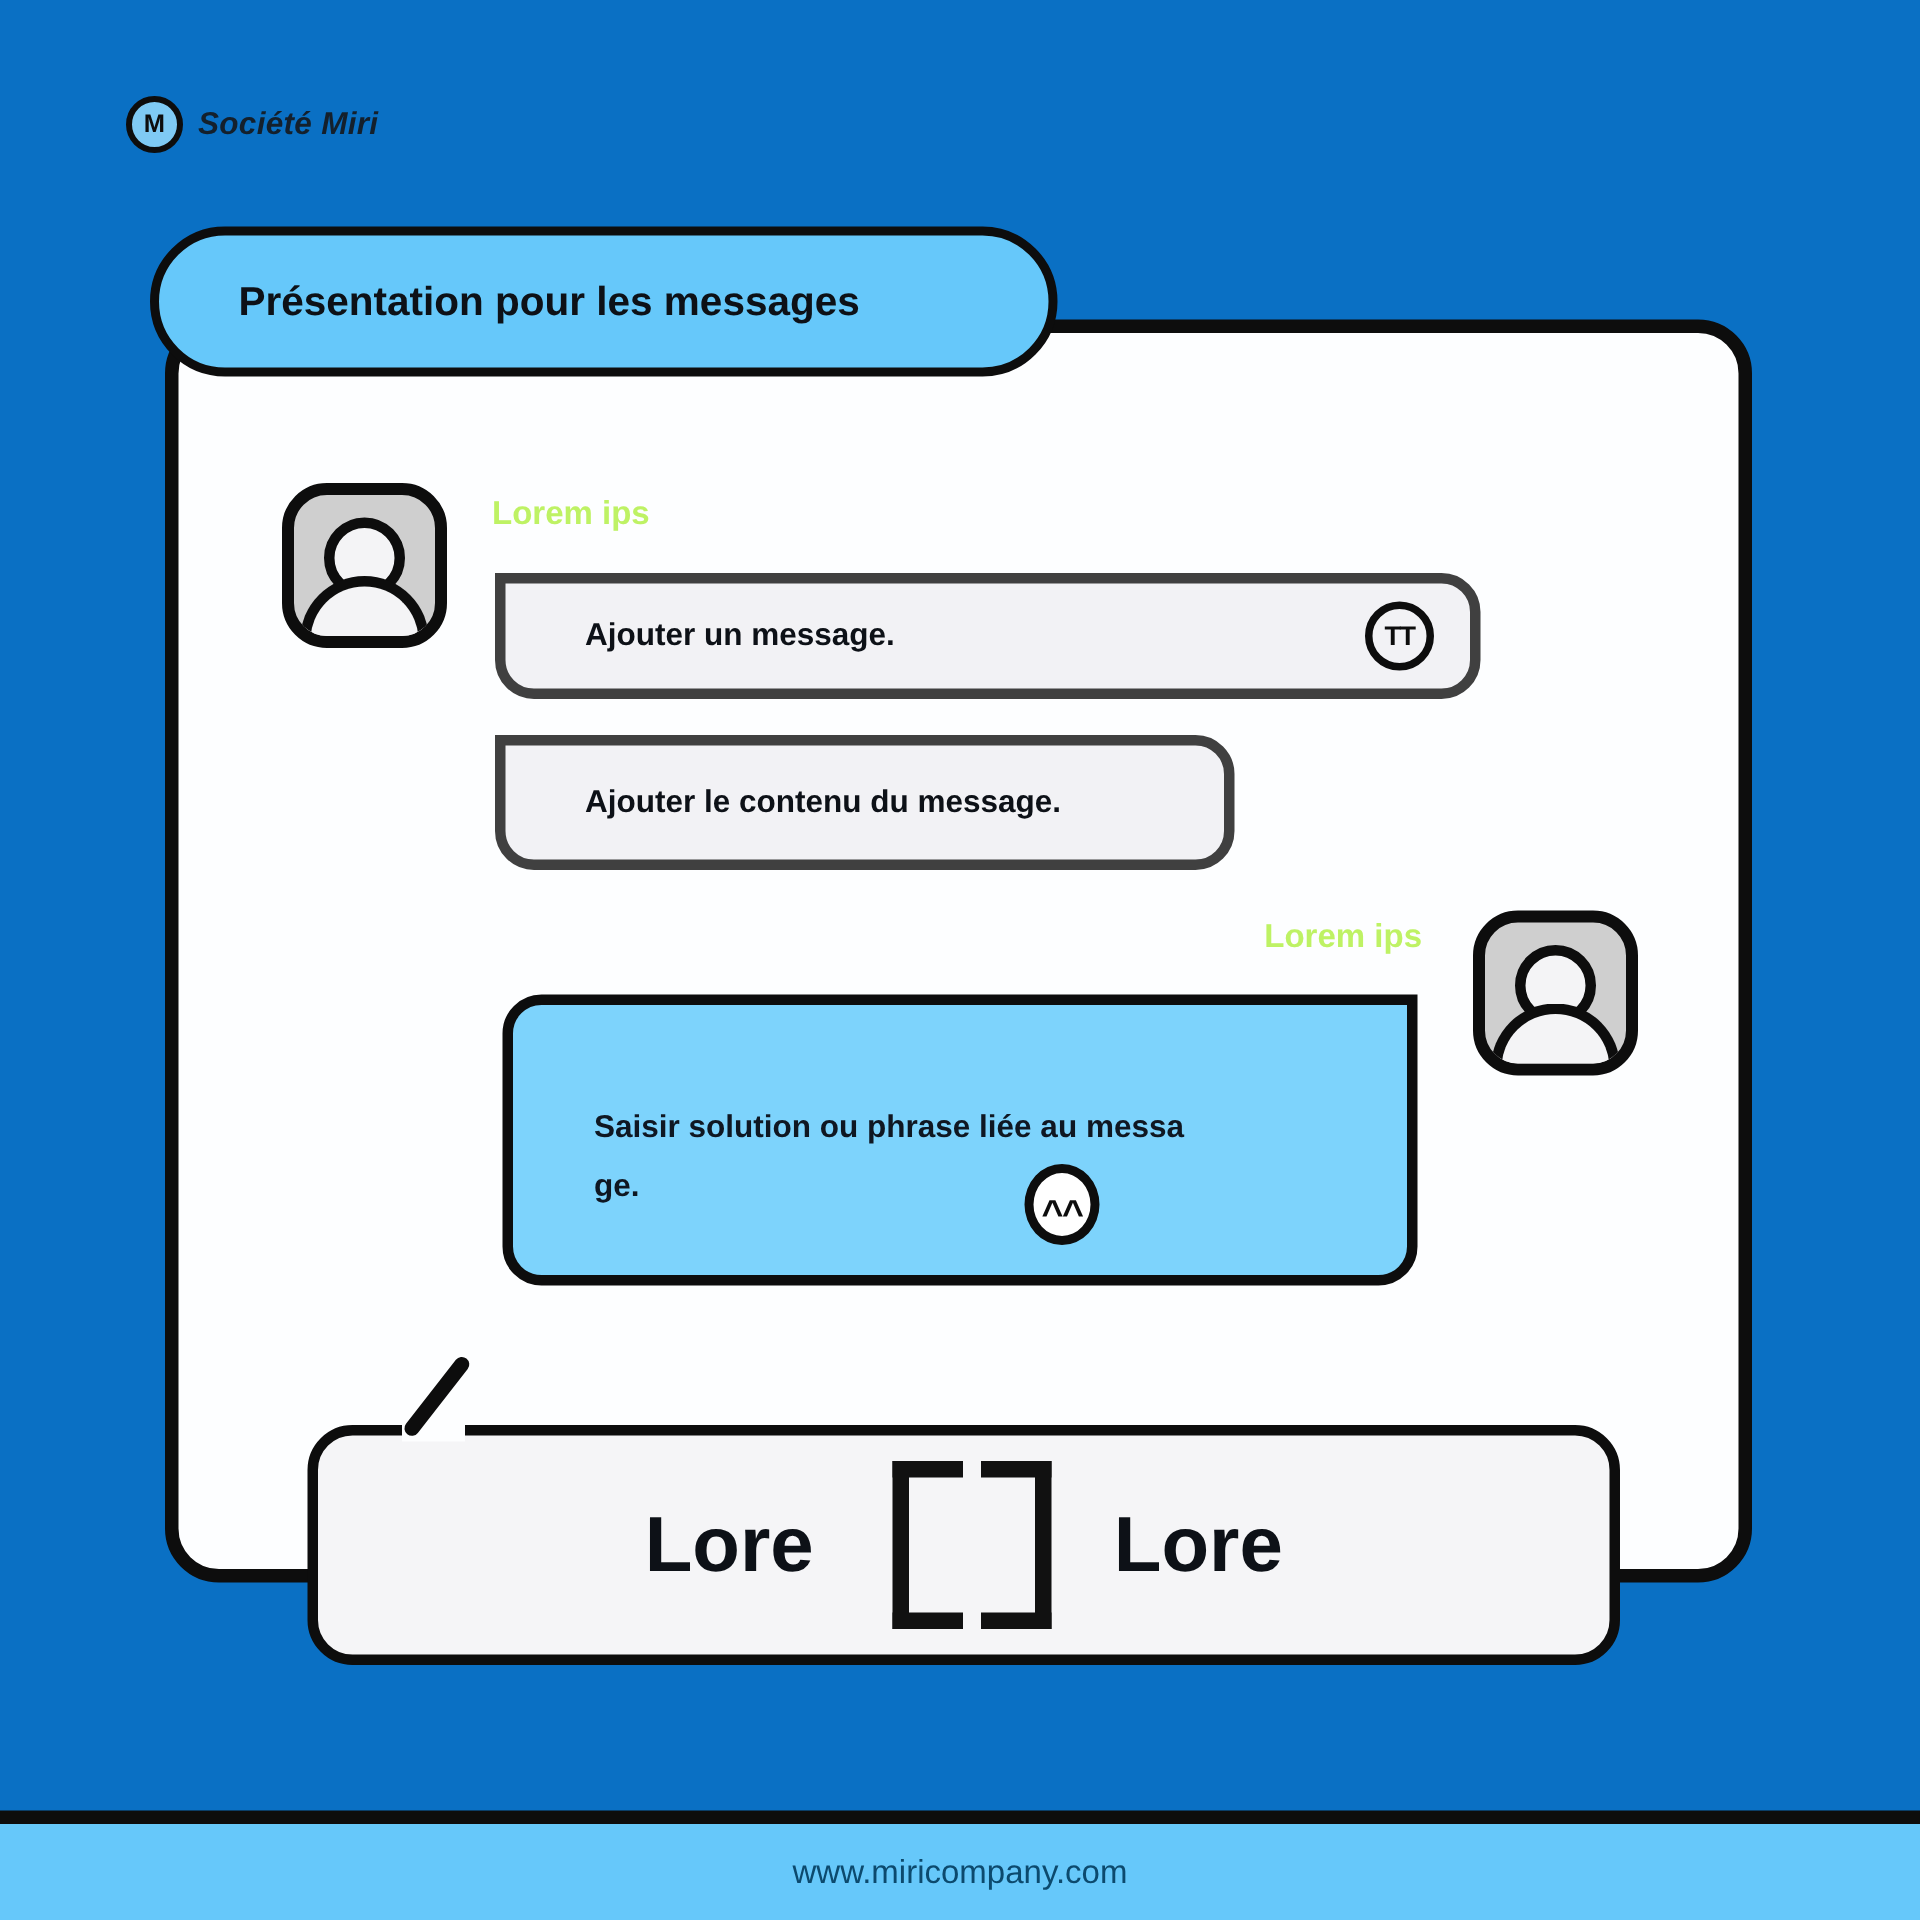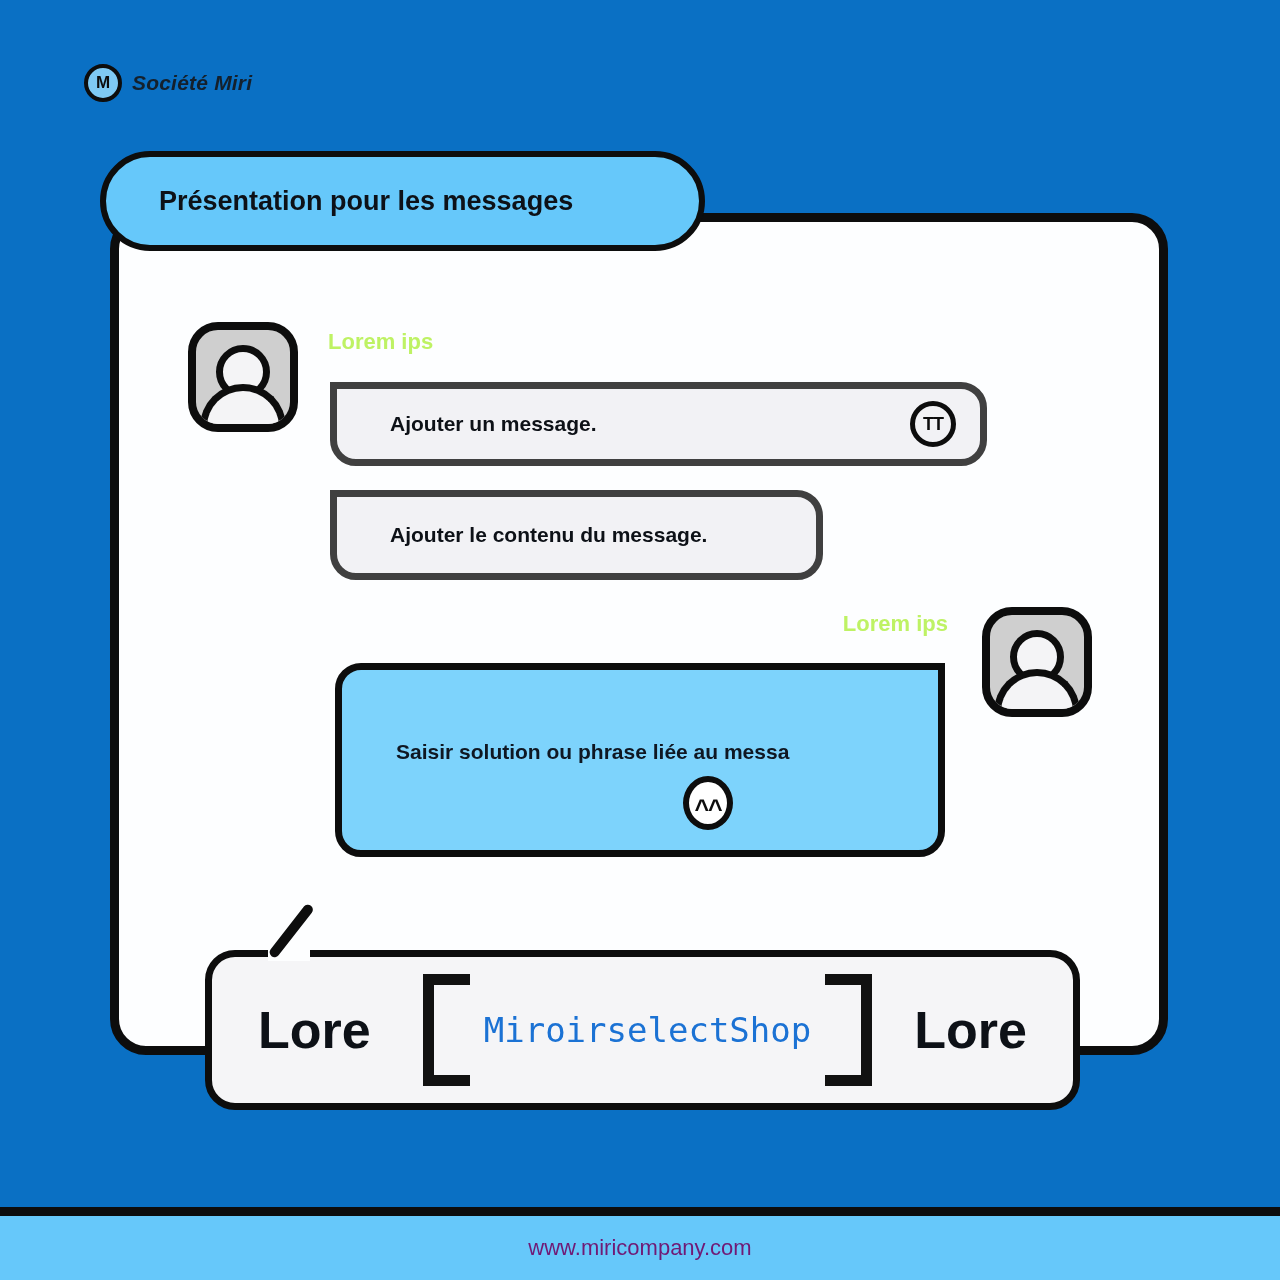--- a/index.html
+++ b/index.html
@@ -106,21 +106,21 @@
     font-family:"DejaVu Sans Mono",monospace;font-size:34px;color:#1B72D4;
     padding:0 8px;white-space:nowrap;
   }
 
   
   .footer-line{left:0;top:1207px;width:1280px;height:9px;background:#0D0D0D;}
   .footer-bar{
     left:0;top:1216px;width:1280px;height:64px;background:#66C8FA;
     display:flex;align-items:center;justify-content:center;
   }
-  .footer-bar span{font-size:22px;color:#701a75;}
+  .footer-bar span{font-size:22px;color:#0c4a6e;}
 </style>
 </head>
 <body>
 
 <div class="abs card"></div>
 
 <div class="abs brand">
   <div class="logo-circle">
     <span>M</span>
   </div>
@@ -148,32 +148,32 @@
 
 <div class="abs user-name name-right">Lorem ips</div>
 <div class="avatar avatar-right">
   <div class="head"></div>
   <div class="shoulders"></div>
 </div>
 
 <div class="abs reply">
   <div class="reply-text">
     <div>Saisir solution ou phrase liée au messa</div>
+    <div>ge.</div>
   </div>
   <div class="emoji-circle">
     <span>^^</span>
   </div>
 </div>
 
 <div class="abs caption">
   <div class="gap-cover"></div>
   <div class="tail"></div>
   <span class="lore">Lore</span>
   <span class="bracket bracket-left"></span>
-  <span class="shop-name">MiroirselectShop</span>
   <span class="bracket bracket-right"></span>
   <span class="lore">Lore</span>
 </div>
 
 <div class="abs footer-line"></div>
 <div class="abs footer-bar">
   <span>www.miricompany.com</span>
 </div>
 
 </body></html>

